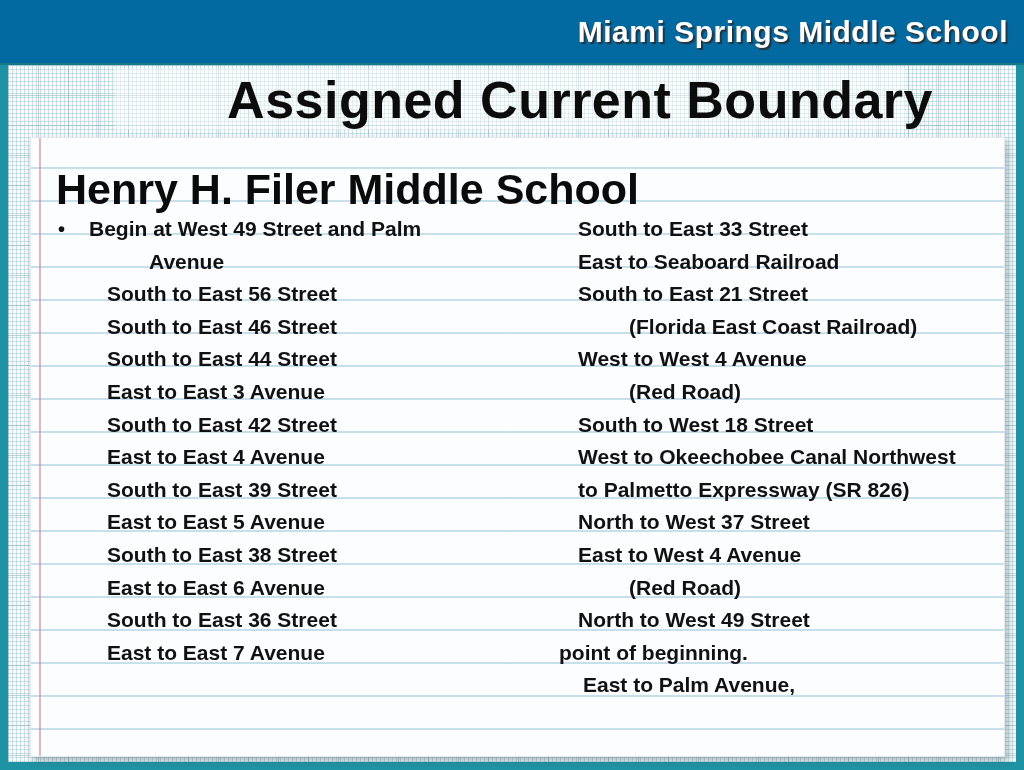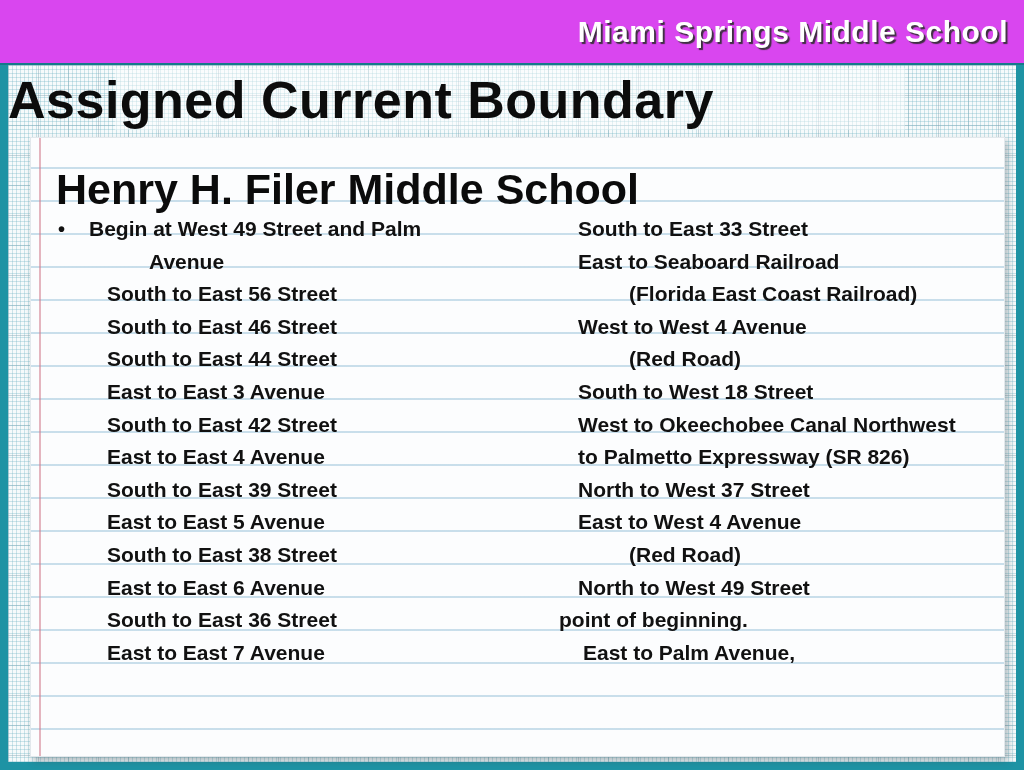--- a/index.html
+++ b/index.html
@@ -7,21 +7,21 @@
     position:relative;
     width:1024px;height:770px;
     overflow:hidden;
     background:#1e93a4; 
     font-family:"Liberation Sans","DejaVu Sans",sans-serif;
   }
 
   
   .banner{
     position:absolute;left:0;top:0;width:1024px;height:65px;
-    background:#d946ef;
+    background:#0369a1;
     border-bottom:2px solid #15798a;
     box-sizing:border-box;
     display:flex;align-items:center;justify-content:flex-end;
   }
   .banner-title{
     padding-right:16px;
     font-size:30px;font-weight:bold;color:#ffffff;
     text-shadow:2px 2px 1px rgba(45,45,45,0.9);
     letter-spacing:0.5px;
     white-space:nowrap;
@@ -38,21 +38,21 @@
       repeating-linear-gradient(to bottom, rgba(120,150,165,0.38) 0 1px, transparent 1px 30px);
   }
 
   
   .title-band{
     position:absolute;left:115px;top:68px;width:790px;height:62px;
     background:rgba(255,255,255,0.45);
   }
   .slide-title{
     position:absolute;left:8px;top:70px;width:925px;
-    text-align:left;
+    text-align:right;
     font-size:52px;font-weight:bold;color:#0c0c0c;
     letter-spacing:0.5px;
     white-space:nowrap;
   }
 
   
   .panel{
     position:absolute;left:30px;top:137px;width:975px;height:620px;
     background-color:#fcfdfe;
     background-image:
@@ -129,20 +129,21 @@
       <div class="line l-item">East to East 5 Avenue</div>
       <div class="line l-item">South to East 38 Street</div>
       <div class="line l-item">East to East 6 Avenue</div>
       <div class="line l-item">South to East 36 Street</div>
       <div class="line l-item">East to East 7 Avenue</div>
     </div>
 
     <div class="col col-right">
       <div class="line r-item">South to East 33 Street</div>
       <div class="line r-item">East to Seaboard Railroad</div>
+      <div class="line r-item">South to East 21 Street</div>
       <div class="line r-paren">(Florida East Coast Railroad)</div>
       <div class="line r-item">West to West 4 Avenue</div>
       <div class="line r-paren">(Red Road)</div>
       <div class="line r-item">South to West 18 Street</div>
       <div class="line r-item">West to Okeechobee Canal Northwest</div>
       <div class="line r-item">to Palmetto Expressway (SR 826)</div>
       <div class="line r-item">North to West 37 Street</div>
       <div class="line r-item">East to West 4 Avenue</div>
       <div class="line r-paren">(Red Road)</div>
       <div class="line r-item">North to West 49 Street</div>

